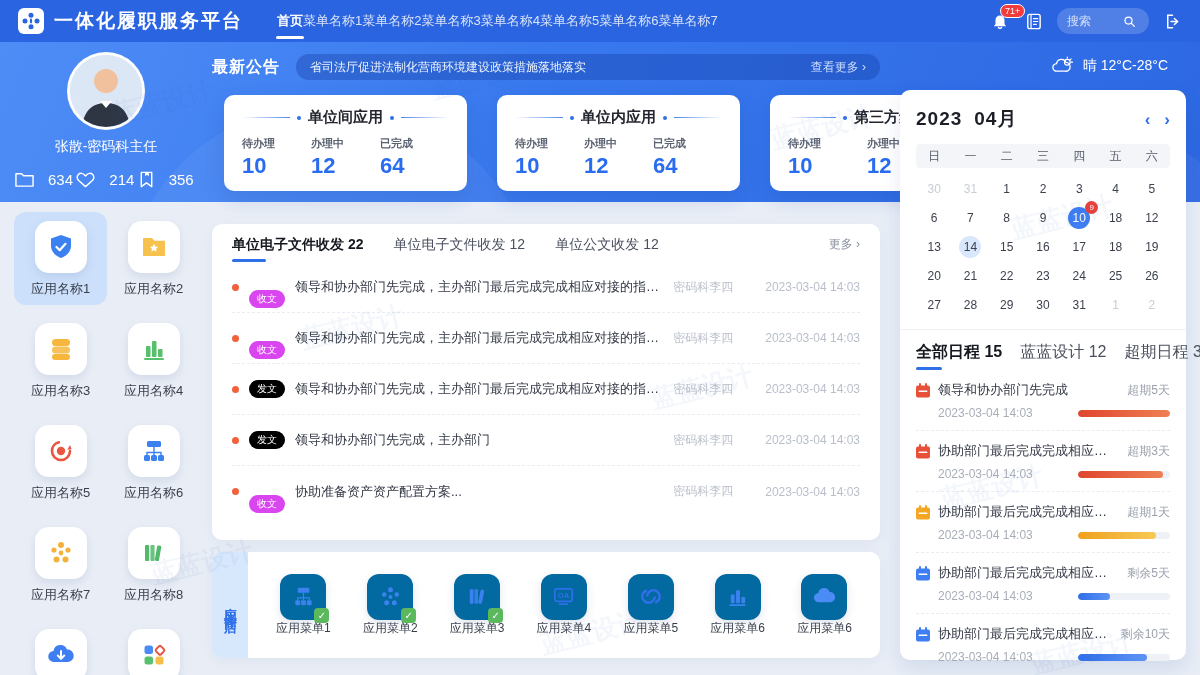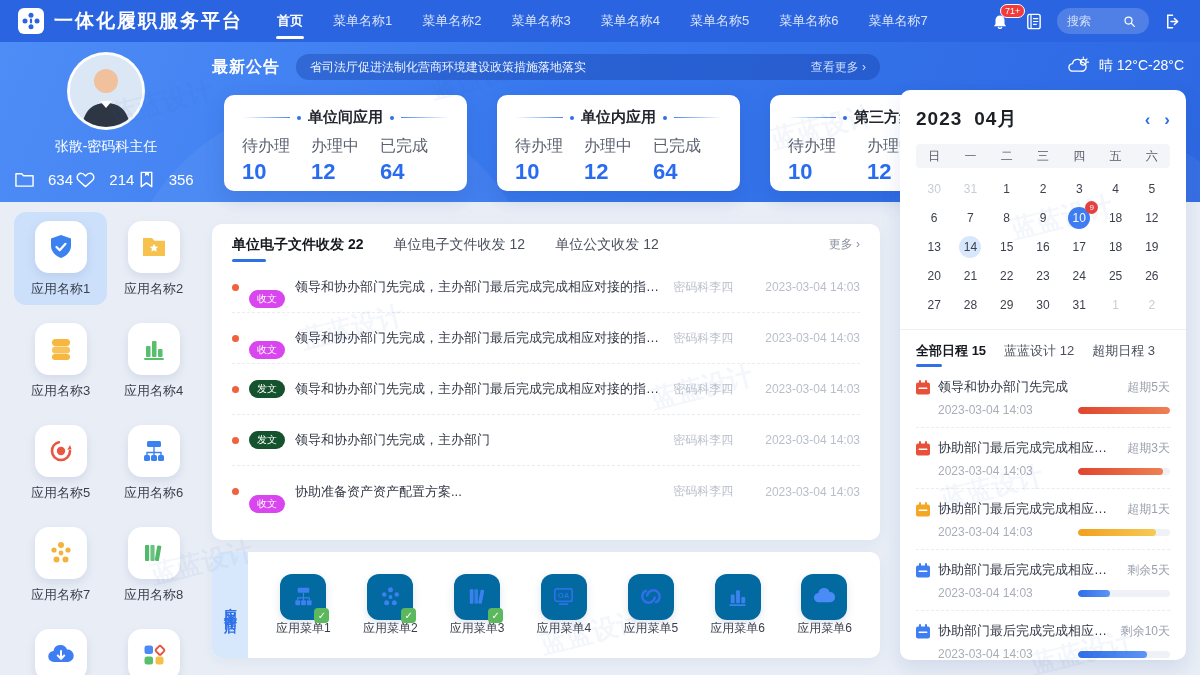--- a/index.html
+++ b/index.html
@@ -7,21 +7,21 @@
   body{font-family:"Liberation Sans","DejaVu Sans",sans-serif;}
   .page{position:relative;width:1200px;height:675px;background:#e9eef6;overflow:hidden;}
 
   
   .wm{position:absolute;font-size:26px;font-weight:bold;color:#2a5bbf;opacity:.05;transform:rotate(-14deg);pointer-events:none;z-index:50;}
 
   
   .navbar{position:absolute;top:0;left:0;right:0;height:42px;background:#2a64e0;display:flex;align-items:center;padding:0 18px;z-index:20;}
   .logo{width:26px;height:26px;margin-right:10px;flex:none;}
   .nav-title{color:#fff;font-size:19px;font-weight:bold;letter-spacing:2px;margin-right:34px;white-space:nowrap;}
-  .nav-menu{display:flex;align-items:center;gap:30px;height:28px;}
+  .nav-menu{display:flex;align-items:center;height:28px;}
   .nav-item{color:rgba(255,255,255,.82);font-size:13px;height:42px;display:flex;align-items:center;position:relative;cursor:pointer;white-space:nowrap;}
   .nav-item.active{color:#fff;font-weight:bold;}
   .nav-item.active::after{content:"";position:absolute;left:50%;transform:translateX(-50%);bottom:3px;width:28px;height:3px;border-radius:2px;background:#fff;}
   .nav-right{margin-left:auto;display:flex;align-items:center;gap:14px;}
   .bell-wrap{position:relative;width:20px;height:20px;}
   .badge{position:absolute;top:-7px;left:10px;background:#f23c3c;color:#fff;font-size:9px;line-height:12px;padding:0 4px;border-radius:7px;border:1px solid #fff;}
   .search-box{display:flex;align-items:center;background:rgba(255,255,255,.18);border-radius:13px;height:26px;padding:0 10px;width:92px;}
   .search-box input{background:transparent;border:none;outline:none;color:#fff;font-size:12px;width:56px;}
   .search-box input::placeholder{color:rgba(255,255,255,.75);}
 
@@ -37,32 +37,32 @@
   .p-stats{display:flex;margin-top:14px;}
   .p-stat{flex:1;display:flex;flex-direction:row;align-items:center;gap:13px;}
   .p-stat .val{font-size:15px;}
 
   
   .announce{position:absolute;left:212px;top:54px;width:668px;height:26px;display:flex;align-items:center;z-index:5;}
   .ann-label{color:#fff;font-size:16px;font-weight:bold;letter-spacing:1px;margin-right:16px;white-space:nowrap;}
   .ann-bar{flex:1;height:26px;background:rgba(9,48,150,.30);border-radius:13px;display:flex;align-items:center;padding:0 14px;}
   .ann-text{color:#eef4ff;font-size:12px;flex:1;white-space:nowrap;overflow:hidden;text-overflow:ellipsis;}
   .ann-more{color:#cfdfff;font-size:12px;white-space:nowrap;cursor:pointer;}
-  .weather{position:absolute;right:16px;top:56px;display:flex;align-items:center;gap:7px;color:#fff;font-size:14px;z-index:5;}
+  .weather{position:absolute;right:32px;top:56px;display:flex;align-items:center;gap:7px;color:#fff;font-size:14px;z-index:5;}
 
   
   .stat-cards{position:absolute;left:212px;top:95px;width:668px;display:flex;gap:18px;z-index:5;}
   .scard{flex:1;height:96px;background:#fff;border-radius:10px;box-shadow:0 8px 20px rgba(30,70,160,.18);padding:13px 18px 0;margin-left:12px;}
   .sc-title{display:flex;align-items:center;justify-content:center;gap:7px;font-size:15px;font-weight:bold;color:#23262e;white-space:nowrap;}
   .sc-line{width:48px;height:1px;background:linear-gradient(90deg,rgba(47,111,232,0),#4d86f0);}
   .sc-line.r{background:linear-gradient(270deg,rgba(47,111,232,0),#4d86f0);}
   .sc-dot{width:4px;height:4px;border-radius:50%;background:#2f6fe8;flex:none;}
   .sc-metrics{display:flex;margin-top:9px;}
   .sc-m{flex:1;}
-  .sc-m .lb{font-size:16px;color:#5a6170;}
+  .sc-m .lb{font-size:11px;color:#5a6170;font-weight:bold;}
   .sc-m .vl{font-size:22px;font-weight:bold;color:#2a6cf0;margin-top:2px;}
 
   
   .app-grid{position:absolute;left:14px;top:212px;width:186px;display:grid;grid-template-columns:1fr 1fr;row-gap:9px;z-index:5;}
   .app-item{display:flex;flex-direction:column;align-items:center;padding:9px 2px 7px;border-radius:12px;cursor:pointer;}
   .app-item.sel{background:#cce0fb;}
   .app-ic{width:52px;height:52px;background:#fff;border-radius:14px;box-shadow:0 4px 10px rgba(110,130,170,.18);display:flex;align-items:center;justify-content:center;}
   .app-item .lbl{margin-top:7px;font-size:13px;color:#3a3f4c;white-space:nowrap;}
 
   
@@ -71,21 +71,21 @@
   .dtab{font-size:14px;color:#4a505e;cursor:pointer;white-space:nowrap;}
   .dtab .cnt{margin-left:4px;}
   .dtab.active{color:#15181f;font-weight:bold;}
   .dtab.active::after{content:"";display:block;width:34px;height:3px;border-radius:2px;background:#2f6fe8;margin-top:5px;}
   .dmore{margin-left:auto;font-size:12px;color:#8a90a0;cursor:pointer;}
   .drow{display:flex;align-items:center;height:51px;border-bottom:1px dashed #e9ecf2;gap:10px;}
   .drow:last-child{border-bottom:none;}
   .ddot{width:7px;height:7px;border-radius:50%;background:#f0613c;flex:none;}
   .dtag{width:36px;height:18px;border-radius:9px;color:#fff;font-size:10px;display:flex;align-items:center;justify-content:center;flex:none;}
   .t-blue{background:#d946ef;margin-top:24px;}
-  .t-green{background:#14532d;}
+  .t-green{background:#000000;}
   .dtext{flex:1;font-size:13px;color:#333845;white-space:nowrap;overflow:hidden;text-overflow:ellipsis;}
   .ddept{font-size:12px;color:#b9bfca;margin-right:22px;white-space:nowrap;}
   .dtime{font-size:12px;color:#b9bfca;white-space:nowrap;}
 
   
   .store{position:absolute;left:212px;top:552px;width:668px;height:106px;background:#fff;border-radius:10px;display:flex;overflow:hidden;box-shadow:0 4px 14px rgba(130,150,190,.10);z-index:5;}
   .store-label{width:36px;background:#d7e8fc;color:#2f6fe8;font-size:13px;font-weight:bold;writing-mode:vertical-rl;text-orientation:upright;letter-spacing:4px;display:flex;align-items:center;justify-content:center;flex:none;}
   .store-apps{flex:1;display:flex;align-items:center;justify-content:space-around;padding:0 12px;}
   .st-app{display:flex;flex-direction:column;align-items:center;cursor:pointer;}
   .st-ic{position:relative;width:46px;height:46px;background:#0369a1;border-radius:12px;box-shadow:0 3px 9px rgba(110,130,170,.22);display:flex;align-items:center;justify-content:center;}
@@ -104,21 +104,21 @@
   .cal-grid{display:grid;grid-template-columns:repeat(7,1fr);margin-top:6px;}
   .cal-cell{height:29px;display:flex;align-items:center;justify-content:center;font-size:12px;color:#3c414d;cursor:pointer;}
   .cal-cell .di{position:relative;width:22px;height:22px;border-radius:50%;display:flex;align-items:center;justify-content:center;}
   .cal-cell.muted{color:#c8cdd6;}
   .cal-cell.sel .di{background:#3f7ef2;color:#fff;}
   .cal-cell.hl .di{background:#d9e7fd;}
   .cal-badge{position:absolute;top:-6px;right:-8px;min-width:13px;height:13px;border-radius:7px;background:#e8413c;color:#fff;font-size:8px;line-height:13px;text-align:center;padding:0 2px;}
   .rp-div{border-top:1px solid #eef0f4;margin:10px -16px 0;}
 
   .stabs{display:flex;gap:18px;margin-top:12px;}
-  .stab{font-size:13px;color:#4a505e;cursor:pointer;white-space:nowrap;text-align:center;}
+  .stab{font-size:16px;color:#4a505e;cursor:pointer;white-space:nowrap;text-align:center;}
   .stab.active{color:#15181f;font-weight:bold;}
   .stab.active::after{content:"";display:block;width:26px;height:3px;border-radius:2px;background:#2f6fe8;margin-top:4px;}
 
   .sitem{padding:11px 0 10px;border-bottom:1px dashed #e9ecf2;}
   .sitem:last-child{border-bottom:none;}
   .srow1{display:flex;align-items:center;gap:8px;}
   .sical{flex:none;}
   .stitle{flex:1;font-size:13px;color:#333845;white-space:nowrap;overflow:hidden;text-overflow:ellipsis;}
   .sstatus{font-size:12px;color:#9aa1ad;white-space:nowrap;}
   .srow2{display:flex;align-items:center;margin-top:7px;padding-left:22px;}

